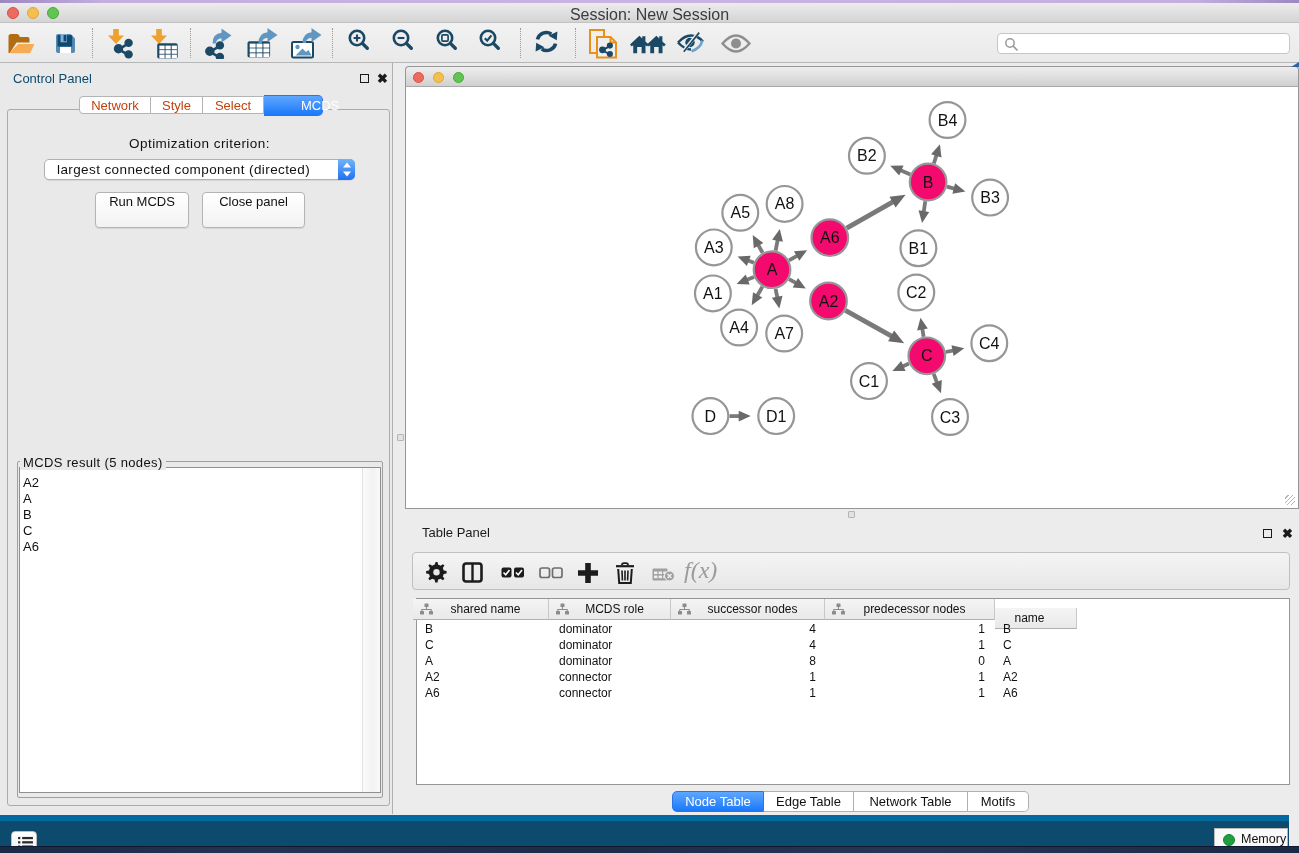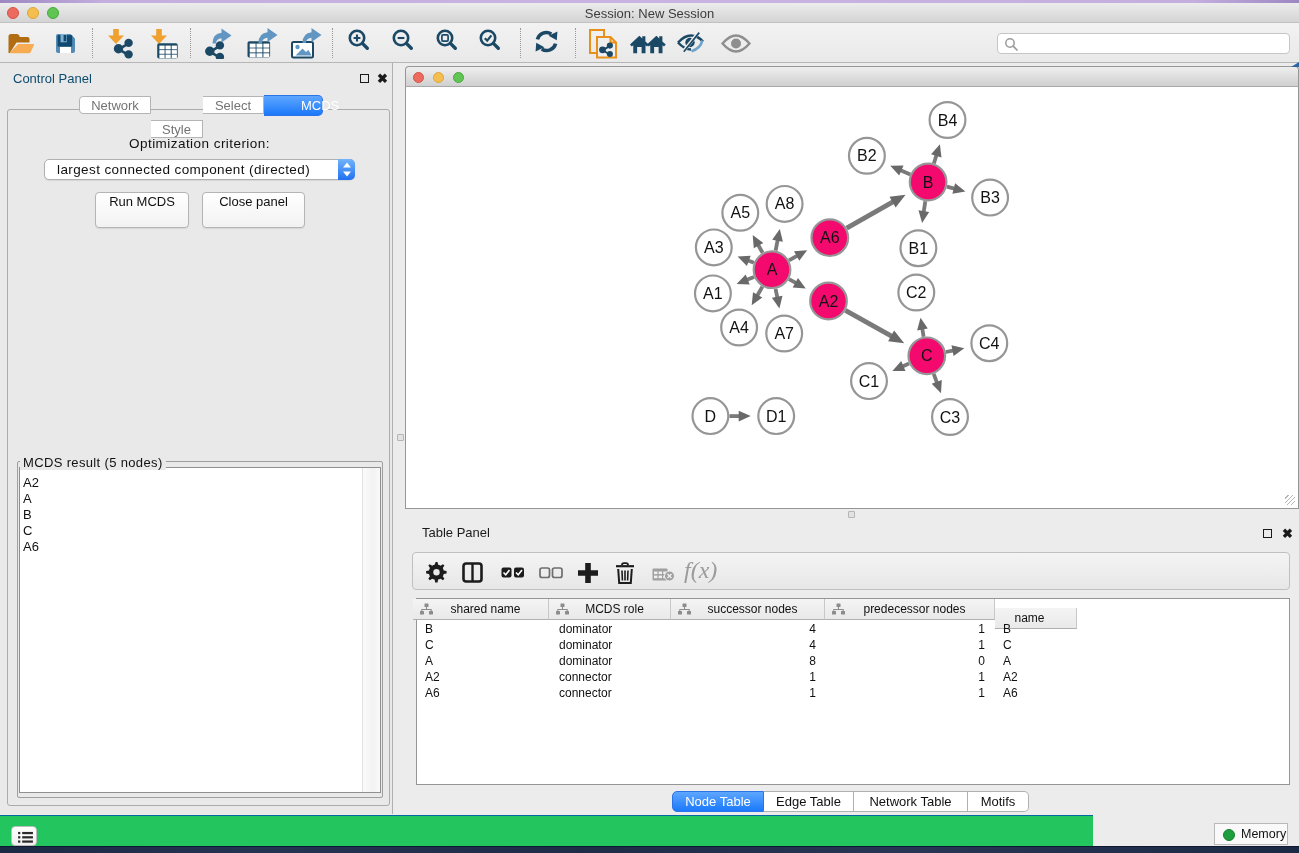--- a/index.html
+++ b/index.html
@@ -6,30 +6,30 @@
 body { font-family:"Liberation Sans", sans-serif; background:#ececec; position:relative; }
 .abs { position:absolute; }
 #deskTop { left:0; top:0; width:1299px; height:3px; background:linear-gradient(90deg,#9d87c2,#c3aede 8%,#c8b3e2 50%,#c3aede 92%,#9d87c2); }
 #deskBot { left:0; top:846px; width:1299px; height:7px; background:linear-gradient(90deg,#1b2a44,#233352 20%,#1d2c47 45%,#263654 70%,#1b2a44); border-top:1px solid #0e1830; }
 #bluTri { left:1291px; top:62px; width:8px; height:5px; background:#2e64a4; clip-path:polygon(100% 0,100% 100%,0 100%); }
 #titlebar { left:0; top:3px; width:1299px; height:20px; background:linear-gradient(#ececec,#d4d4d4); border-bottom:1px solid #c2c2c2; }
 .tl { position:absolute; width:12px; height:12px; border-radius:50%; top:4px; }
 #titlebar .t1 { left:7px; background:#ed6a5e; border:0.5px solid #d55249; }
 #titlebar .t2 { left:27px; background:#f5bf4f; border:0.5px solid #dea63a; }
 #titlebar .t3 { left:47px; background:#61c554; border:0.5px solid #48a83c; }
-#apptitle { left:0; top:6px; width:1299px; text-align:center; font-size:13px; color:#3c3c3c; }
+#apptitle { left:0; top:6px; width:1299px; text-align:center; font-size:16px; color:#3c3c3c; }
 #toolbar { left:0; top:23px; width:1299px; height:40px; background:linear-gradient(#f2f2f2,#e9e9e9); border-bottom:1px solid #b6b6b6; }
 .sep { position:absolute; top:5px; height:30px; width:0; border-left:1px dotted #9a9a9a; }
 #search { left:997px; top:10px; width:293px; height:21px; background:#fff; border:1px solid #c6c6c6; border-radius:4px; }
 #cpanel { left:0; top:63px; width:393px; height:751px; background:#e9e9e9; border-right:1px solid #b0b0b0; }
 #cptitle { left:13px; top:71px; font-size:13px; color:#0c4a6e; }
 .wicoF { position:absolute; width:9px; height:9px; border:1.5px solid #1a1a1a; }
 .wicoX { position:absolute; font-size:13px; font-weight:bold; color:#1a1a1a; }
 .tabrow { position:absolute; display:flex; }
-.tab { height:18px; background:#fff; border:1px solid #b4b4b4; border-left:none; font-size:13px; color:#737373; text-align:center; line-height:17px; }
+.tab { height:18px; background:#fff; border:1px solid #b4b4b4; border-left:none; font-size:13px; color:#c2410c; text-align:center; line-height:17px; }
 .tab.first { border-left:1px solid #b4b4b4; border-radius:4px 0 0 4px; }
 .tab.last { border-radius:0 4px 4px 0; }
 .tab.sel { background:linear-gradient(#5ea7ff,#1b78fa); color:#fff; border-color:#2a74e8; height:21px; margin-top:-1.5px; border-radius:0 5px 5px 0; line-height:20px;padding-left:37px; }
 #cpbody { left:7px; top:109px; width:383px; height:697px; border:1px solid #ababab; border-radius:3px; background:#e9e9e9; }
 #optlabel { left:0; top:136px; width:399px; text-align:center; font-size:13.5px; letter-spacing:0.45px; color:#111; }
 #combo { left:44px; top:159px; width:311px; height:21px; background:#fff; border:1px solid #b0b0b0; border-radius:5px; font-size:13.5px; letter-spacing:0.4px; color:#111; line-height:19px; padding-left:12px; box-shadow:0 1px 1px rgba(0,0,0,.08); }
 #comboBtn { right:-1px; top:-1px; width:17px; height:21px; border-radius:0 5px 5px 0; background:linear-gradient(#72b4fa,#2071f2); position:absolute; }
 .btn { position:absolute; height:36px; background:linear-gradient(#ffffff,#f2f2f2); border:1px solid #b4b4b4; border-radius:4px; font-size:13px; color:#111; text-align:center; line-height:17px; box-shadow:0 1px 1px rgba(0,0,0,.08); }
 #fset { left:17px; top:461px; width:366px; height:337px; border:1px solid #9f9f9f; border-radius:2px; }
 #fsetLegend { left:20px; top:455px; background:#e9e9e9; padding:0 3px; font-size:13px; letter-spacing:0.35px; color:#111; }
@@ -45,21 +45,21 @@
 #tpanel { left:394px; top:519px; width:905px; height:295px; background:#ececec; }
 #tptitle { left:28px; top:6px; position:absolute; font-size:13px; color:#1a1a1a; }
 #tptool { left:18px; top:33px; width:878px; height:38px; position:absolute; background:linear-gradient(#f4f4f4,#e7e7e7); border:1px solid #c0c0c0; border-radius:4px; }
 #ttable { left:22px; top:79px; width:874px; height:187px; position:absolute; background:#fff; border:1px solid #959595; }
 .thead { position:absolute; top:0; height:21px; background:linear-gradient(#f4f4f4,#e9e9e9); border-right:1px solid #c8c8c8; border-bottom:1px solid #b0b0b0; font-size:12px; color:#111; text-align:center; line-height:20px; }
 .trow { position:absolute; font-size:12px; color:#111; height:16px; line-height:16px; }
 .seg { position:absolute; height:21px; background:#fff; border:1px solid #b0b0b0; border-left:none; font-size:13px; color:#111; text-align:center; line-height:20px; }
 .seg.first { border-left:1px solid #b0b0b0; border-radius:5px 0 0 5px; }
 .seg.last { border-radius:0 5px 5px 0; }
 .seg.sel { background:linear-gradient(#5ea7ff,#1b78fa); color:#fff; border-color:#2a74e8; }
-#statusbar { left:0; top:815px; width:1093px; height:31px; background:#22c55e; border-top:1px solid #0369a1; }
+#statusbar { left:0; top:815px; width:1289px; height:31px; background:#0c4a6e; border-top:6px solid #0369a1; }
 #listbtn { left:11px; top:10px; width:26px; height:20px; position:absolute; background:linear-gradient(#ffffff,#f0f0f0); border:1px solid #bdbdbd; border-radius:4px; }
 #membtn { left:1214px; top:7px; width:74px; height:22px; position:absolute; background:#f9f9f9; border:1px solid #b9b9b9; font-size:12.5px; color:#111; }
 #memdot { position:absolute; left:8px; top:4.5px; width:12px; height:12px; border-radius:50%; background:#1e9e3e; border:1px solid #15822f; }
 </style></head>
 <body>
 <div class="abs" id="deskTop"></div>
 <div class="abs" id="titlebar">
     <div class="tl t1"></div>
     <div class="tl t2"></div>
     <div class="tl t3"></div>
@@ -219,21 +219,21 @@
       </svg>
     </div>
 </div>
 <div class="abs" id="cpanel"></div>
 <div class="abs" id="cptitle">Control Panel</div>
 <div class="wicoF" style="left:360px; top:74px;"></div>
 <div class="wicoX" style="left:377px; top:71px;">✖</div>
 <div class="abs" id="cpbody"></div>
 <div class="tabrow" style="left:79px; top:96px;">
  <div class="tab first" style="width:72px;">Network</div>
- <div class="tab" style="width:52px;margin-top:24px;">Style</div>
+ <div class="tab" style="width:52px;">Style</div>
  <div class="tab" style="width:61px;">Select</div>
  <div class="tab last sel" style="width:59px;">MCDS</div>
 </div>
 <div class="abs" id="optlabel">Optimization criterion:</div>
 <div class="abs" id="combo">largest connected component (directed)<div id="comboBtn">
       <svg style="position:absolute;left:2.5px;top:2px" width="12" height="17" viewBox="0 0 12 17">
         <path d="M6 1.5 L10 6.5 L2 6.5 Z M6 15.5 L2 10.5 L10 10.5 Z" fill="#fff"></path>
       </svg>
     </div></div>
 <div class="btn" style="left:95px; top:192px; width:94px;">Run MCDS</div>

